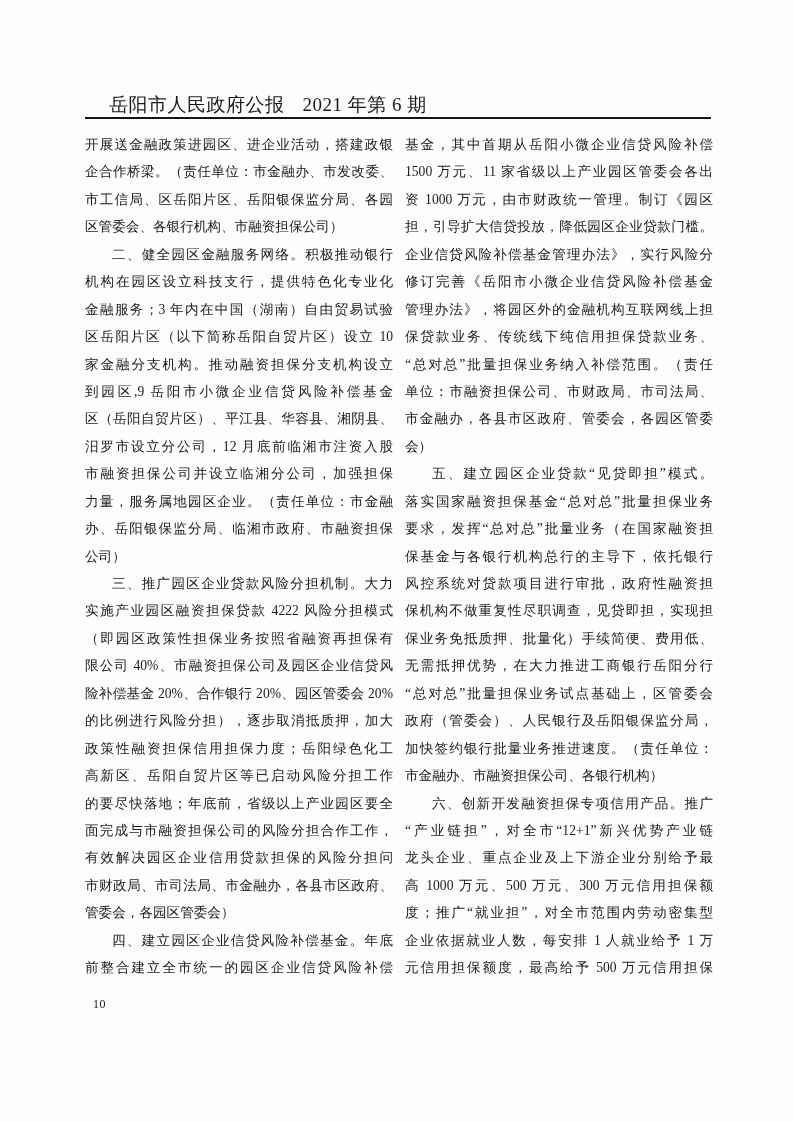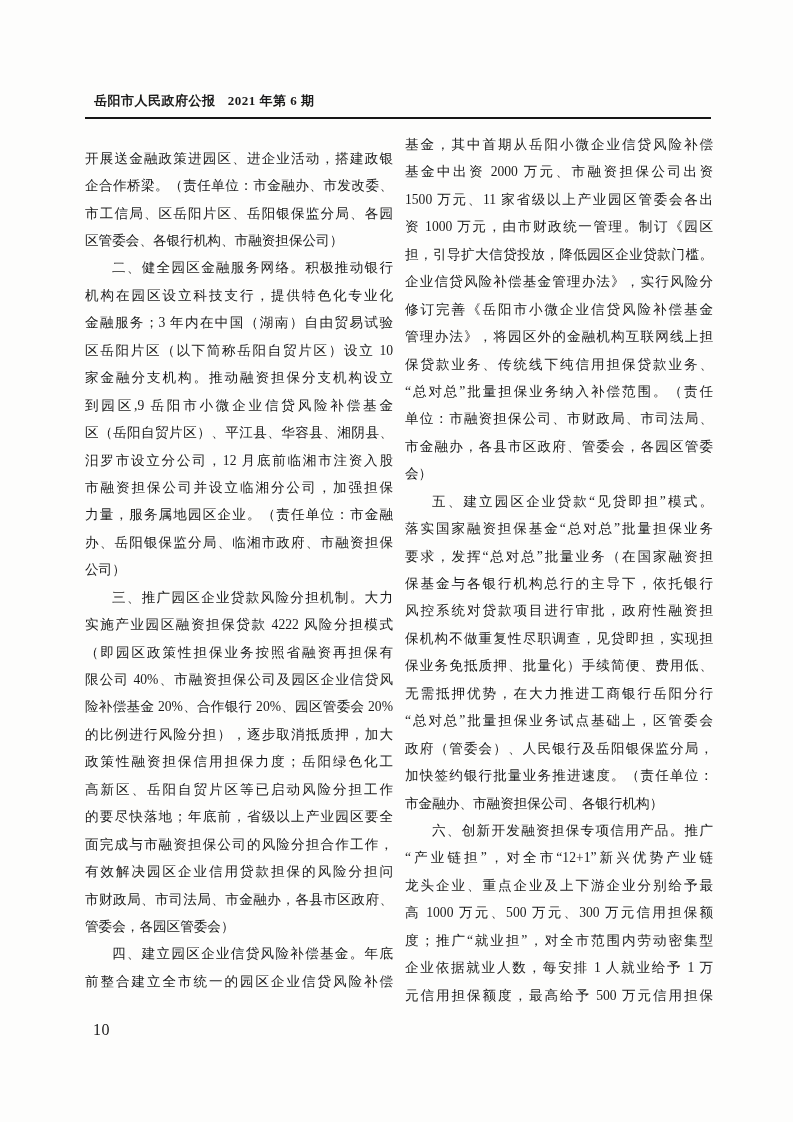--- a/index.html
+++ b/index.html
@@ -11,24 +11,24 @@
     position: relative;
     width: 793px;
     height: 1122px;
     background: #fdfdfc;
     overflow: hidden;
     font-family: "Liberation Serif", "DejaVu Serif", serif;
     color: #1a1a1a;
   }
   .header {
     position: absolute;
-    left: 94px;
+    left: 109px;
     top: 92px;
-    font-size: 13px;
-    font-weight: 700;
+    font-size: 19px;
+    font-weight: 400;
     letter-spacing: 0.5px;
     white-space: nowrap;
   }
   .header .issue {
     margin-left: 0.95em;
   }
   .header-rule {
     position: absolute;
     left: 85px;
     top: 117px;
@@ -61,22 +61,22 @@
   .line.indent {
     padding-left: 27px;
   }
   .line.para-end {
     text-align-last: left;
     -moz-text-align-last: left;
   }
   .page-number {
     position: absolute;
     left: 93px;
-    top: 1021px;
-    font-size: 16px;
+    top: 997px;
+    font-size: 12px;
     letter-spacing: 0.5px;
   }
 </style>
 </head>
 <body>
 
 <div class="page">
 
   <div class="header">
     <span>岳阳市人民政府公报</span><span class="issue">2021 年第 6 期</span>
@@ -113,21 +113,20 @@
         <div class="line">的要尽快落地；年底前，省级以上产业园区要全</div>
         <div class="line">面完成与市融资担保公司的风险分担合作工作，</div>
         <div class="line">有效解决园区企业信用贷款担保的风险分担问</div>
         <div class="line">市财政局、市司法局、市金融办，各县市区政府、</div>
         <div class="line para-end">管委会，各园区管委会）</div>
         <div class="line indent">四、建立园区企业信贷风险补偿基金。年底</div>
         <div class="line">前整合建立全市统一的园区企业信贷风险补偿</div>
       </div>
     <div class="column">
         <div class="line">基金，其中首期从岳阳小微企业信贷风险补偿</div>
-        <div class="line">基金中出资 2000 万元、市融资担保公司出资</div>
         <div class="line">1500 万元、11 家省级以上产业园区管委会各出</div>
         <div class="line">资 1000 万元，由市财政统一管理。制订《园区</div>
         <div class="line">担，引导扩大信贷投放，降低园区企业贷款门槛。</div>
         <div class="line">企业信贷风险补偿基金管理办法》，实行风险分</div>
         <div class="line">修订完善《岳阳市小微企业信贷风险补偿基金</div>
         <div class="line">管理办法》，将园区外的金融机构互联网线上担</div>
         <div class="line">保贷款业务、传统线下纯信用担保贷款业务、</div>
         <div class="line">“总对总”批量担保业务纳入补偿范围。（责任</div>
         <div class="line">单位：市融资担保公司、市财政局、市司法局、</div>
         <div class="line">市金融办，各县市区政府、管委会，各园区管委</div>

